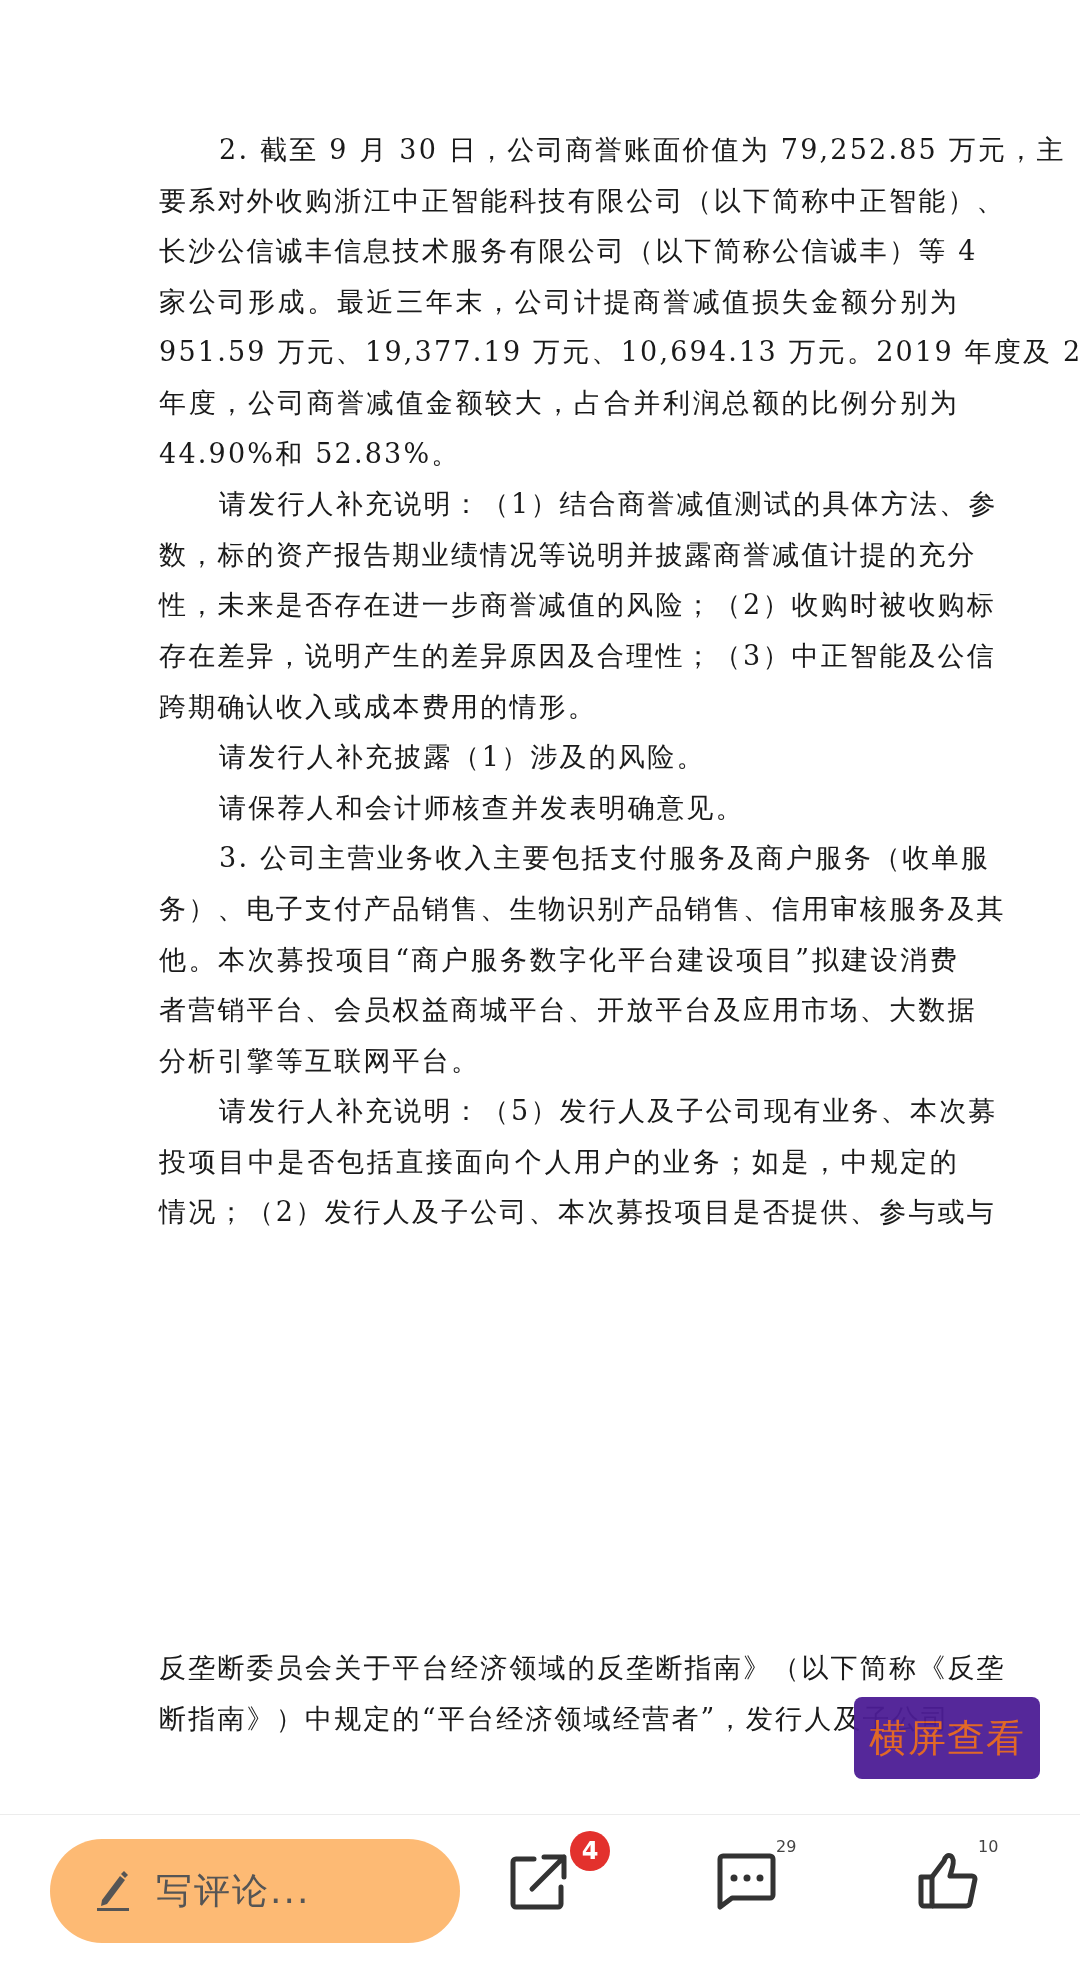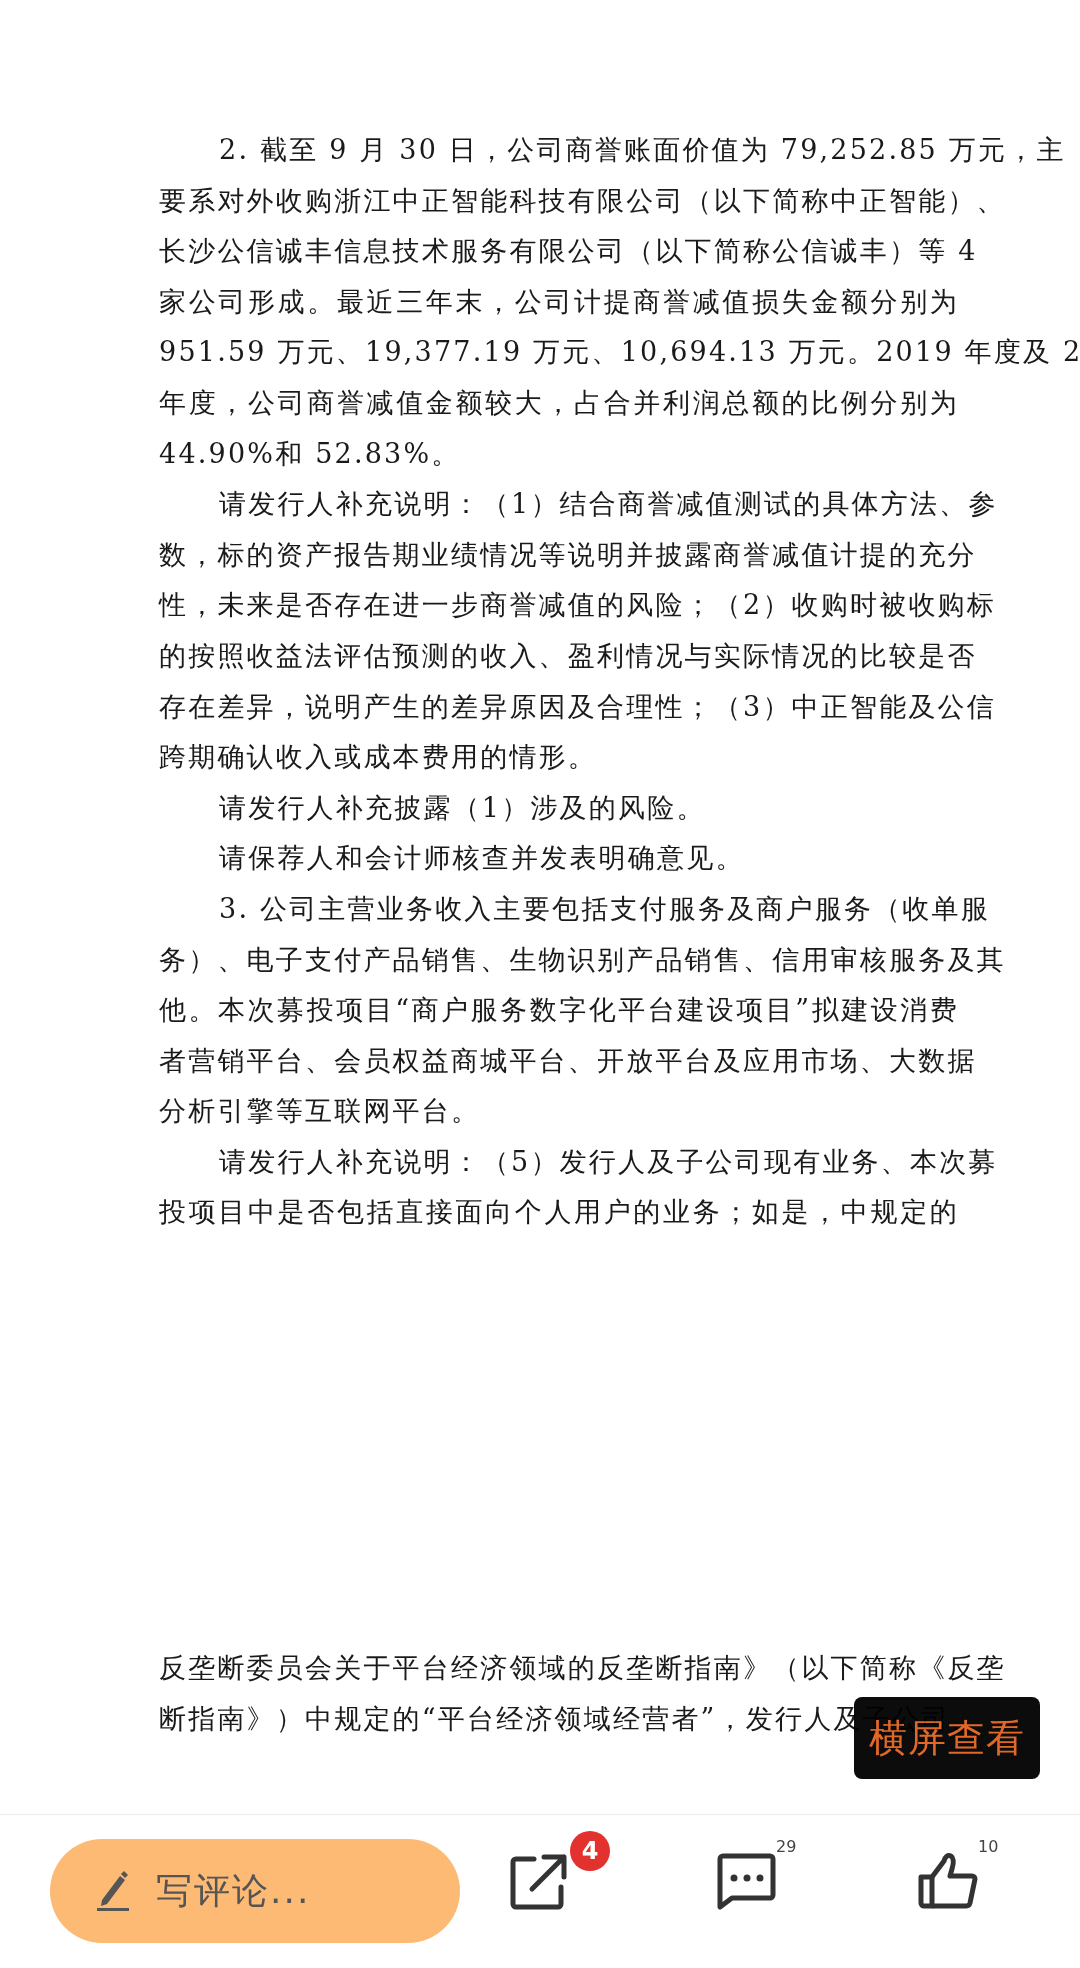--- a/index.html
+++ b/index.html
@@ -7,21 +7,21 @@
          font-family:"DejaVu Serif","Liberation Serif",serif; color:#1a1a1a; }
   .page { position:absolute; left:0; top:0; width:872px; height:1808px;margin-left:16px; }
   .block { position:absolute; left:143px; width:800px; }
   .line { height:50.6px; line-height:50.6px; font-size:27px; white-space:nowrap;
           letter-spacing:2.2px; text-align:justify; text-align-last:justify; }
   .line.indent { padding-left:60px; }
   .line.last { text-align-last:left; }
   #block1 { top:125px; }
   #block2 { top:1643px; }
   .landscape-btn { position:absolute; left:838px; top:1697px; width:186px; height:82px;
-                   background:#000000; border-radius:8px; color:#e0601c;
+                   background:#4c1d95; border-radius:8px; color:#e0601c;
                    font-family:"DejaVu Sans","Liberation Sans",sans-serif;
                    font-size:38px; line-height:82px; text-align:center; letter-spacing:1px;
                    opacity:0.95; }
   .divider { position:absolute; left:0; top:1814px; width:1080px; height:1px; background:#ececec; }
   .bottom-bar { position:absolute; left:0; top:1815px; width:1080px; height:153px; background:#fff; }
   .comment-box { position:absolute; left:50px; top:24px; width:410px; height:104px;
                  border-radius:52px; background:#fdba74; display:flex; align-items:center; }
   .comment-box .pen { margin-left:44px; width:38px; height:42px; }
   .comment-box .ph { margin-left:24px; font-family:"DejaVu Sans","Liberation Sans",sans-serif;
                      font-size:36px; color:#555; letter-spacing:2px; }
@@ -41,32 +41,32 @@
       <div class="line indent">2. 截至 9 月 30 日，公司商誉账面价值为 79,252.85 万元，主</div>
       <div class="line">要系对外收购浙江中正智能科技有限公司（以下简称中正智能）、</div>
       <div class="line">长沙公信诚丰信息技术服务有限公司（以下简称公信诚丰）等 4</div>
       <div class="line">家公司形成。最近三年末，公司计提商誉减值损失金额分别为</div>
       <div class="line">951.59 万元、19,377.19 万元、10,694.13 万元。2019 年度及 2020</div>
       <div class="line">年度，公司商誉减值金额较大，占合并利润总额的比例分别为</div>
       <div class="line last">44.90%和 52.83%。</div>
       <div class="line indent">请发行人补充说明：（1）结合商誉减值测试的具体方法、参</div>
       <div class="line">数，标的资产报告期业绩情况等说明并披露商誉减值计提的充分</div>
       <div class="line">性，未来是否存在进一步商誉减值的风险；（2）收购时被收购标</div>
-      <div class="line">的按照收益法评估预测的收入、盈利情况与实际情况的比较是否</div>
       <div class="line">存在差异，说明产生的差异原因及合理性；（3）中正智能及公信</div>
       <div class="line last">跨期确认收入或成本费用的情形。</div>
       <div class="line indent last">请发行人补充披露（1）涉及的风险。</div>
       <div class="line indent last">请保荐人和会计师核查并发表明确意见。</div>
       <div class="line indent">3. 公司主营业务收入主要包括支付服务及商户服务（收单服</div>
       <div class="line">务）、电子支付产品销售、生物识别产品销售、信用审核服务及其</div>
       <div class="line">他。本次募投项目“商户服务数字化平台建设项目”拟建设消费</div>
       <div class="line">者营销平台、会员权益商城平台、开放平台及应用市场、大数据</div>
       <div class="line last">分析引擎等互联网平台。</div>
       <div class="line indent">请发行人补充说明：（5）发行人及子公司现有业务、本次募</div>
       <div class="line">投项目中是否包括直接面向个人用户的业务；如是，中规定的</div>
+      <div class="line">情况；（2）发行人及子公司、本次募投项目是否提供、参与或与</div>
     </div>
   <div class="block" id="block2">
       <div class="line">反垄断委员会关于平台经济领域的反垄断指南》（以下简称《反垄</div>
       <div class="line">断指南》）中规定的“平台经济领域经营者”，发行人及子公司、</div>
     </div>
   <div class="landscape-btn">横屏查看</div>
 </div>
 
 <div class="divider"></div>
 

